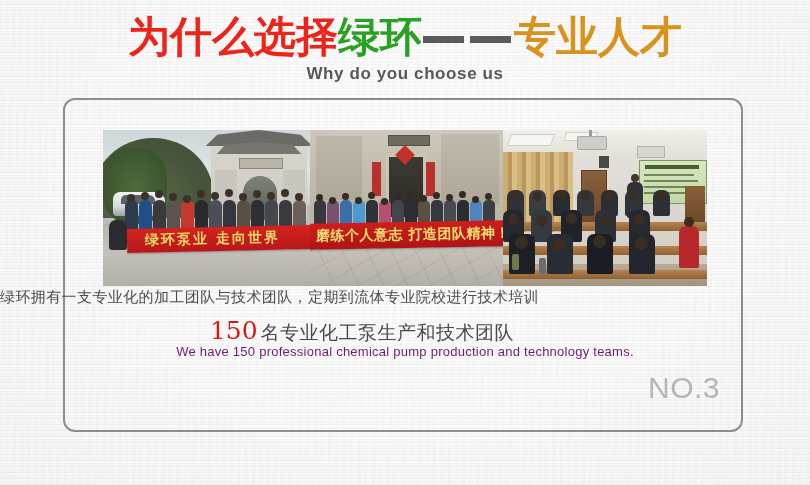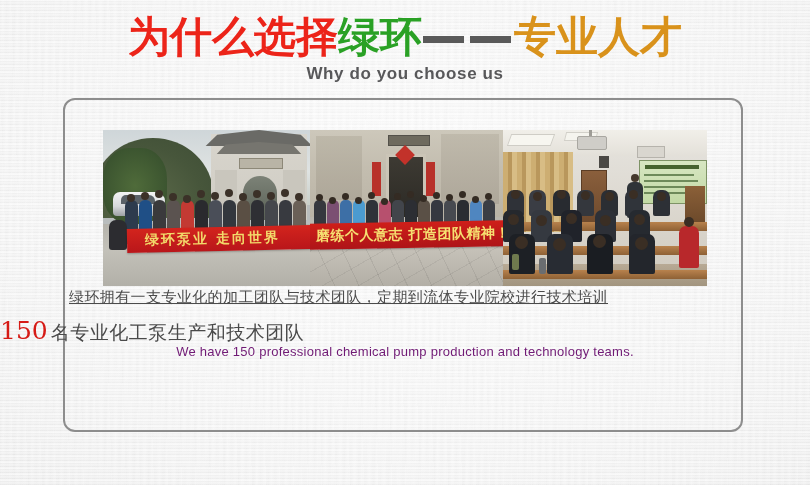--- a/index.html
+++ b/index.html
@@ -380,34 +380,33 @@
     background: linear-gradient(180deg,#b8aa95 0%, #a2957f 100%);
   }
   .p3 .thermos {
     position:absolute; width:7px; height:16px; background:#6a6d70; border-radius:2px;
   }
 
   
   #caption-cn {
     position: absolute;
     left: 0; top: 288px; width: 677px;
-    text-align: center;
     font-size: 15px;
     color: #4b4b4b;
     letter-spacing: 0.4px;
     font-family: "DejaVu Sans", "Liberation Sans", sans-serif;
     white-space: nowrap;
-    text-decoration: underline;
   }
   #highlight-line {
     position: absolute;
     left: 0; top: 316px; width: 644px;
-    text-align: left;
+    text-align: center;
     white-space: nowrap;
     font-family: "DejaVu Sans", "Liberation Sans", sans-serif;
+    padding-left: 40px;
   }
   #highlight-line .num {
     color: #d61b16;
     font-size: 25px;
     font-family: "DejaVu Serif", "Liberation Serif", serif;
     vertical-align: baseline;
   }
   #highlight-line .rest {
     color: #4a4a4a;
     font-size: 19px;
@@ -616,14 +615,15 @@
   </div>
 
   <div id="caption-cn">绿环拥有一支专业化的加工团队与技术团队，定期到流体专业院校进行技术培训</div>
 
   <div id="highlight-line">
     <span class="num">150</span><span class="rest">名专业化工泵生产和技术团队</span>
   </div>
 
   <div id="caption-en">We have 150 professional chemical pump production and technology teams.</div>
 
+  <div id="no-badge">NO.3</div>
 
 </div>
 
 </body></html>

